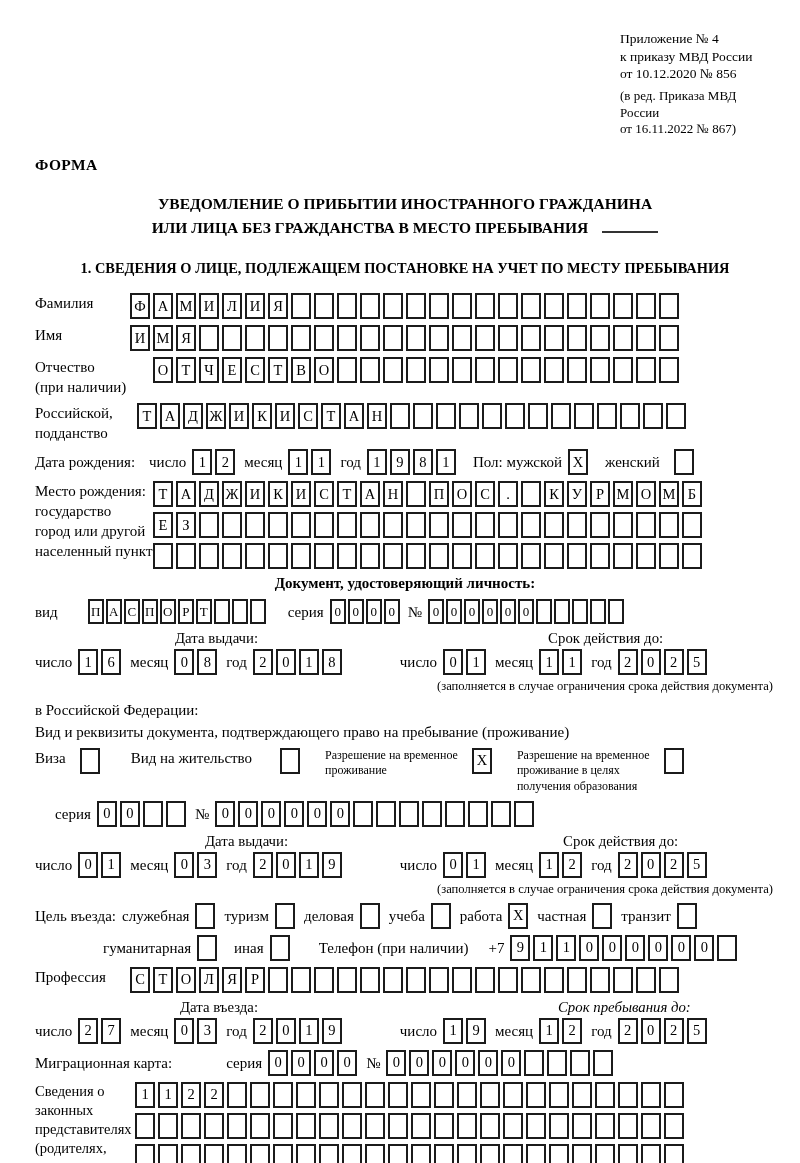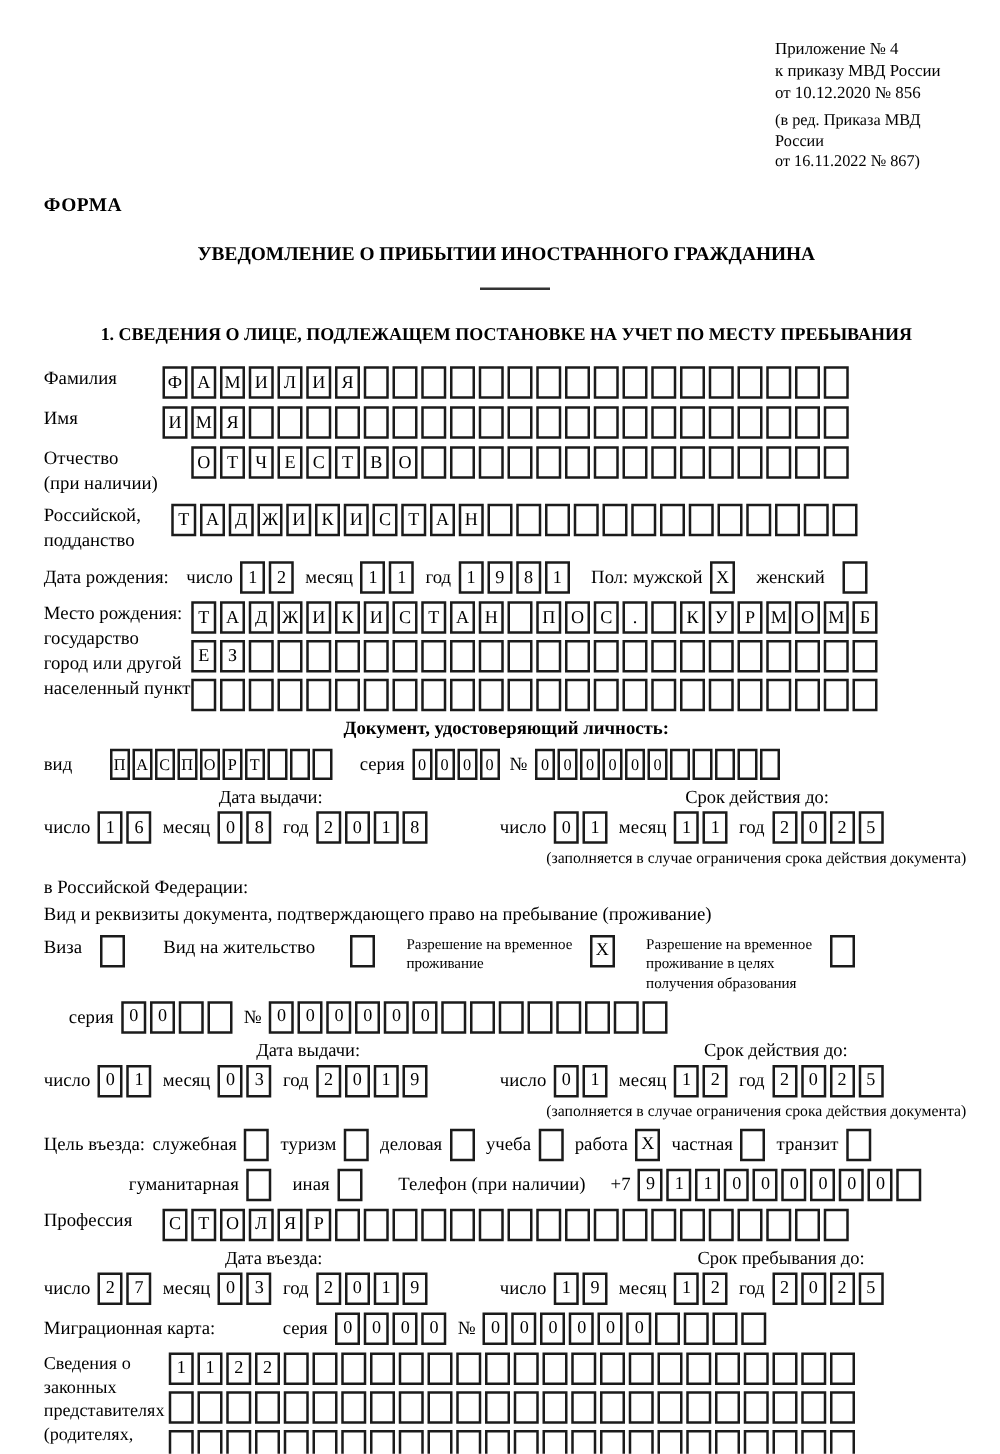--- a/index.html
+++ b/index.html
@@ -27,21 +27,21 @@
   .stack{display:flex;flex-direction:column;gap:5px;}
   .dgrp{display:flex;align-items:center;gap:6px;}
   .hline{display:flex;margin-bottom:2px;font-size:14.8px;}
   .note{font-size:12.6px;text-align:right;margin:-2px 2px 6px 0;}
   .ctrhead{text-align:center;font-weight:bold;font-size:15px;margin:2px 0 7px;}
   .chklbl{font-size:12px;line-height:1.3;}
   .g6{gap:6px;}.g14{gap:14px;}
   .ml8{margin-left:8px;}.ml14{margin-left:14px;}.ml20{margin-left:20px;}.ml24{margin-left:24px;}
   .ml48{margin-left:48px;}.ml55{margin-left:55px;}.ml68{margin-left:68px;}
   .ml140{margin-left:140px;}.ml145{margin-left:145px;}.ml170{margin-left:170px;}
-  .ml290{margin-left:290px;}.ml300{margin-left:300px;}.ml275{margin-left:275px;}
+  .ml290{margin-left:290px;}.ml300{margin-left:300px;font-style:italic;}.ml275{margin-left:275px;}
   .intro{line-height:1.45;margin-bottom:4px;}
 </style>
 </head>
 <body>
 
 <div class="page">
 
   <div class="hdr">
     <div>Приложение № 4</div>
     <div>к приказу МВД России</div>
@@ -49,21 +49,21 @@
     <div class="sub">
       <div>(в ред. Приказа МВД России</div>
       <div>от 16.11.2022 № 867)</div>
     </div>
   </div>
 
   <div class="forma">ФОРМА</div>
 
   <div class="title">
     <div>УВЕДОМЛЕНИЕ О ПРИБЫТИИ ИНОСТРАННОГО ГРАЖДАНИНА</div>
-    <div><span class="blank-line"></span></div>
+    <div><span>ИЛИ ЛИЦА БЕЗ ГРАЖДАНСТВА В МЕСТО ПРЕБЫВАНИЯ</span><span class="blank-line"></span></div>
   </div>
 
   <div class="sec">1. СВЕДЕНИЯ О ЛИЦЕ, ПОДЛЕЖАЩЕМ ПОСТАНОВКЕ НА УЧЕТ ПО МЕСТУ ПРЕБЫВАНИЯ</div>
 
   <div class="row">
     <div class="lbl w95">Фамилия</div>
     <div class="cells">
         <span class="cell">Ф</span>
         <span class="cell">А</span>
         <span class="cell">М</span>

